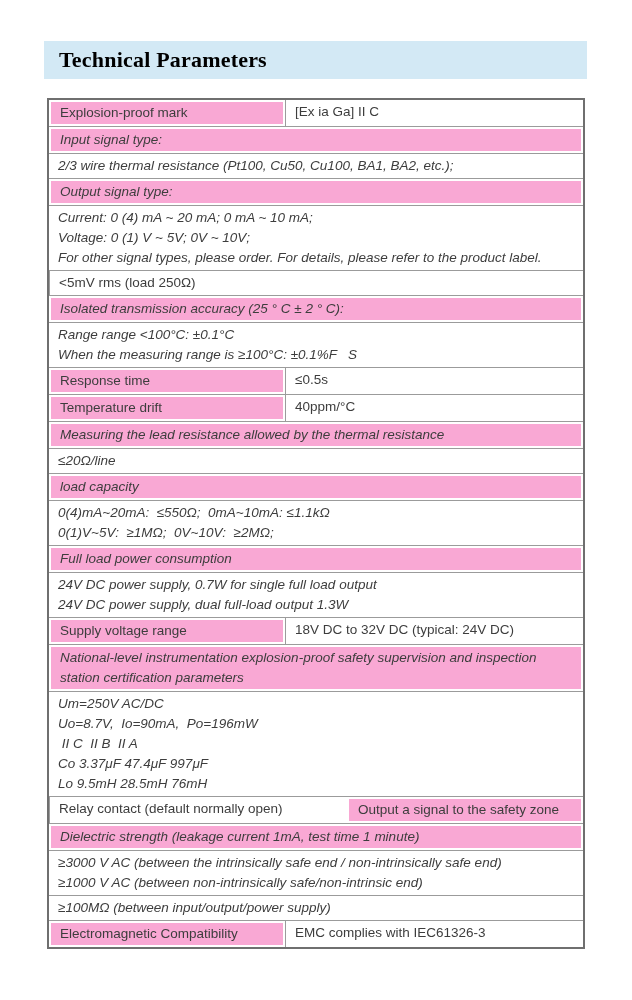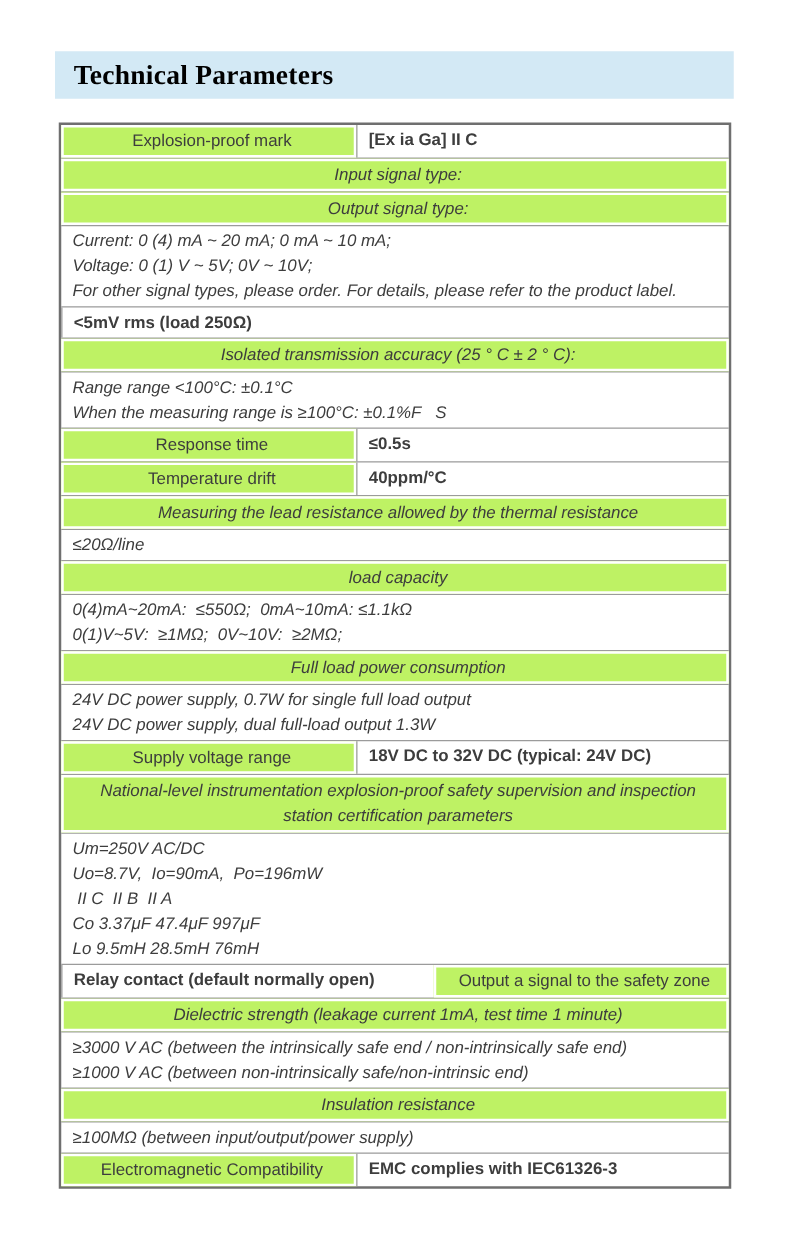--- a/index.html
+++ b/index.html
@@ -32,30 +32,28 @@
   }
   .row { display: flex; border-top: 1px solid #9b9b9b; }
   .row:first-child { border-top: none; }
   .cell {
     font-size: 13.5px;
     line-height: 20px;
     padding: 2px 5px 2px 9px;
   }
   .full { flex: 1 1 auto; font-style: italic; }
   .gray {
-    background: #bef264;
+    background: #f9a8d4;
     box-shadow: inset 0 0 0 2px #ffffff;
     padding: 3px 6px 3px 11px;
-    text-align: center;
   }
   .label { flex: 0 0 236px; width: 236px; }
   .value {
     flex: 1 1 auto;
     border-left: 1px solid #9b9b9b;
-    font-weight: bold;
   }
   .line { white-space: pre-wrap; }
 </style>
 </head>
 <body>
 
 <div class="banner">
   <div class="page-title">Technical Parameters</div>
 </div>
 
@@ -63,20 +61,25 @@
 
   <div class="row">
     <div class="cell label gray">Explosion-proof mark</div>
     <div class="cell value">[Ex ia Ga] II C</div>
   </div>
 
   <div class="row">
     <div class="cell full gray">Input signal type:</div>
   </div>
 
+  <div class="row">
+    <div class="cell full">
+      <div class="line">2/3 wire thermal resistance (Pt100, Cu50, Cu100, BA1, BA2, etc.);</div>
+    </div>
+  </div>
 
   <div class="row">
     <div class="cell full gray">Output signal type:</div>
   </div>
 
   <div class="row">
     <div class="cell full">
       <div class="line">Current: 0 (4) mA ~ 20 mA; 0 mA ~ 10 mA;</div>
       <div class="line">Voltage: 0 (1) V ~ 5V; 0V ~ 10V;</div>
       <div class="line">For other signal types, please order. For details, please refer to the product label.</div>
@@ -168,23 +171,20 @@
     <div class="cell full gray">Dielectric strength (leakage current 1mA, test time 1 minute)</div>
   </div>
 
   <div class="row">
     <div class="cell full">
       <div class="line">≥3000 V AC (between the intrinsically safe end / non-intrinsically safe end)</div>
       <div class="line">≥1000 V AC (between non-intrinsically safe/non-intrinsic end)</div>
     </div>
   </div>
 
-  <div class="row">
-    <div class="cell full gray">Insulation resistance</div>
-  </div>
 
   <div class="row">
     <div class="cell full">
       <div class="line">≥100MΩ (between input/output/power supply)</div>
     </div>
   </div>
 
   <div class="row">
     <div class="cell label gray">Electromagnetic Compatibility</div>
     <div class="cell value">EMC complies with IEC61326-3</div>

